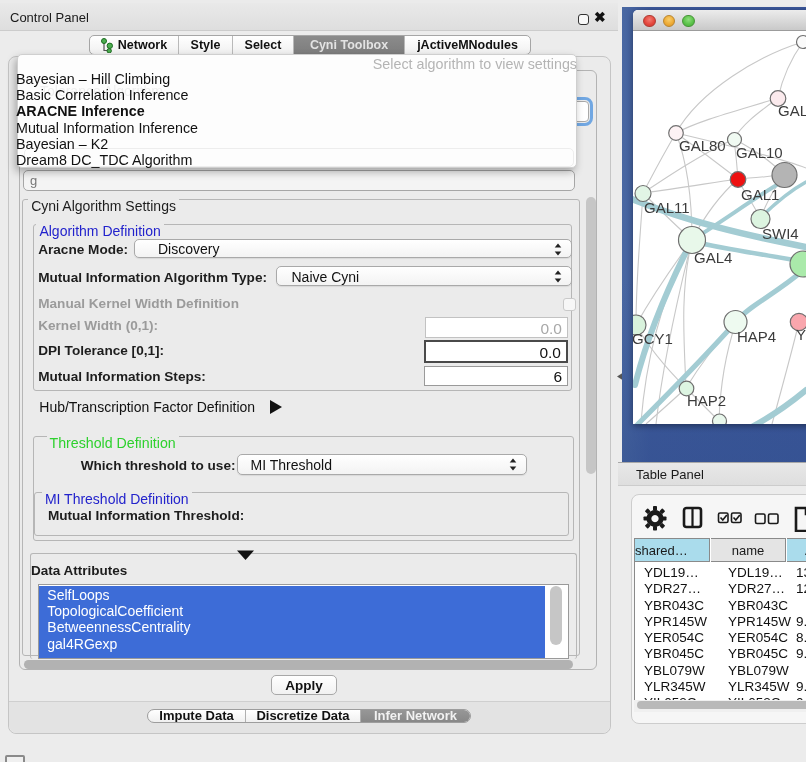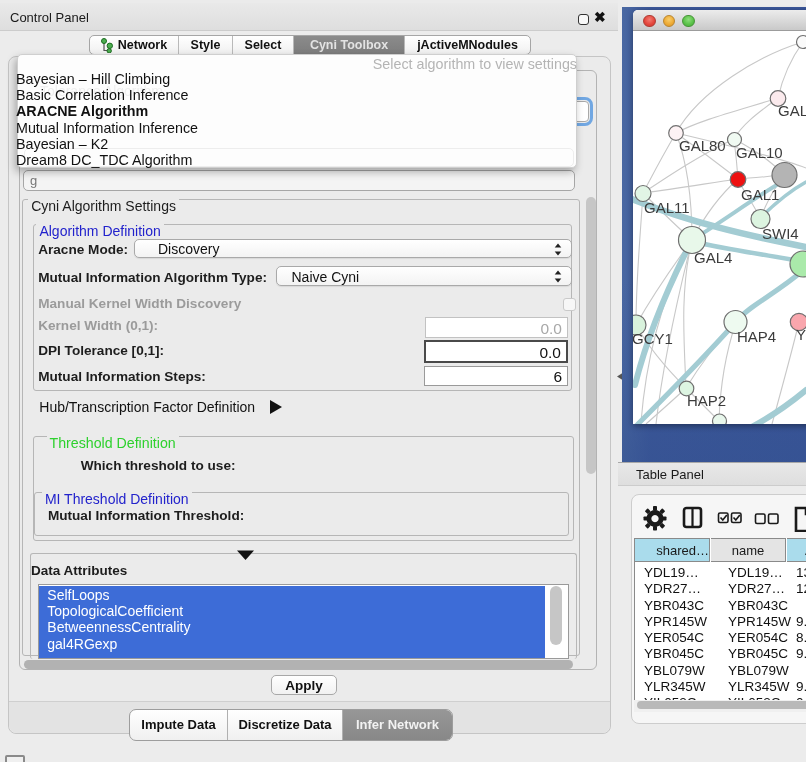--- a/index.html
+++ b/index.html
@@ -73,21 +73,21 @@
 
 <div class="lbl" style="left:38.2px;top:271px;">Mutual Information Algorithm Type:</div>
 <div class="combo" style="left:276px;top:266px;width:296px;">
   <span class="ctext" style="left:14.5px;">Naive Cyni</span>
   <svg width="8" height="13">
     <path d="M4 0.5 L7.3 4.6 L0.7 4.6 Z" fill="#222"></path>
         <path d="M0.7 8.4 L7.3 8.4 L4 12.5 Z" fill="#222"></path>
   </svg>
 </div>
 
-<div class="lbl dis" style="left:38.2px;top:296.9px;">Manual Kernel Width Discovery</div>
+<div class="lbl dis" style="left:38.2px;top:296.9px;">Manual Kernel Width Definition</div>
 <div class="abs" style="left:563px;top:298px;width:13px;height:13px;border:1px solid #c9c9c9;border-radius:3px;background:#f7f7f7;"></div>
 
 <div class="lbl dis" style="left:38.2px;top:319.4px;">Kernel Width (0,1):</div>
 <div class="field" style="left:425px;top:317px;width:143px;height:20.8px;border-color:#c2c2c2;">
       <span style="color:#a8a8a8;top:3.2px;">0.0</span>
     </div>
 
 <div class="lbl" style="left:38.2px;top:344.4px;">DPI Tolerance [0,1]:</div>
 <div class="field" style="left:423.5px;top:340px;width:144.5px;height:23px;border:2px solid #4a4a4a;">
       <span style="top:2.5px;">0.0</span>
@@ -100,20 +100,27 @@
 
 <div class="abs" style="left:39.3px;top:399.6px;font-size:14px;color:#111;line-height:1;white-space:nowrap;">Hub/Transcription Factor Definition</div>
 <svg class="abs" style="left:268px;top:400px;" width="15" height="14">
       <path d="M2 0 L14 7 L2 14 Z" fill="#111"></path>
     </svg>
 
 <div class="grp" style="left:33px;top:435.5px;width:540.5px;height:105px;"></div>
 <div class="gtitle" style="left:46.5px;top:428.5px;color:#2ed12e;font-size:14.2px;">Threshold Definition</div>
 
 <div class="lbl" style="left:80.7px;top:459.1px;">Which threshold to use:</div>
+<div class="combo" style="left:236.5px;top:454px;width:290.5px;height:20.5px;">
+  <span class="ctext" style="left:13px;top:3px;">MI Threshold</span>
+  <svg width="8" height="13">
+    <path d="M4 0.5 L7.3 4.6 L0.7 4.6 Z" fill="#222"></path>
+        <path d="M0.7 8.4 L7.3 8.4 L4 12.5 Z" fill="#222"></path>
+  </svg>
+</div>
 
 <div class="grp" style="left:33.7px;top:491.7px;width:535.8px;height:44.8px;"></div>
 <div class="gtitle" style="left:41.9px;top:485.1px;color:#2222cc;">MI Threshold Definition</div>
 
 <div class="lbl" style="left:47.9px;top:508.5px;">Mutual Information Threshold:</div>
 
 <div class="grp" style="left:30px;top:552.5px;width:547px;height:106px;border-bottom:none;"></div>
 <svg class="abs" style="left:237px;top:549.5px;" width="17" height="10">
       <path d="M0 0.5 L17 0.5 L8.5 10 Z" fill="#111"></path>
     </svg>
@@ -127,40 +134,40 @@
 
 <div class="abs" style="left:24px;top:660px;width:549px;height:8.7px;background:#b2b2b2;border-radius:4.5px;"></div>
 
 <div class="abs" style="left:586px;top:197px;width:10px;height:277px;background:#c6c6c6;border-radius:5px;"></div>
 
 <div class="abs" style="left:271px;top:674.8px;width:66px;height:20.5px;background:linear-gradient(#ffffff,#f1f1f1);border:1px solid #a8a8a8;border-radius:5px;text-align:center;">
   <span style="font-size:13.5px;font-weight:bold;color:#111;line-height:19px;">Apply</span>
 </div>
 
 <div class="abs" style="left:9px;top:701px;width:601px;height:32px;background:#e3e3e3;border-top:1px solid #cfcfcf;border-radius:0 0 8px 8px;"></div>
-<div id="bottabs" class="abs" style="left:129px;top:708.7px;height:32px;display:flex;border:1px solid #9d9d9d;border-radius:7px;overflow:hidden;background:linear-gradient(#ffffff,#f0f0f0);">
+<div id="bottabs" class="abs" style="left:147px;top:708.7px;height:14px;display:flex;border:1px solid #9d9d9d;border-radius:7px;overflow:hidden;background:linear-gradient(#ffffff,#f0f0f0);">
   <div class="seg" style="width:98px;font-size:13px;border-right:1px solid #b0b0b0;">Impute Data</div>
   <div class="seg" style="width:115px;font-size:13px;border-right:1px solid #b0b0b0;">Discretize Data</div>
   <div class="seg" style="width:109px;font-size:13px;color:#f2f2f2;background:linear-gradient(#979797,#888888);border-right:none;">Infer Network</div>
 </div>
 
 <div class="abs" style="left:5px;top:755px;width:20px;height:18px;border:2px solid #8a8a8a;border-radius:2px;background:#f0f0f0;"></div>
 
 <svg class="abs" style="left:617px;top:372.5px;" width="6" height="7">
       <path d="M5.5 0 L5.5 7 L0 3.5 Z" fill="#555"></path>
     </svg>
 
 <div class="abs" style="left:17px;top:54px;width:560px;height:114px;background:#fdfdfd;border:1px solid #cfcfcf;border-radius:5px;box-shadow:-2px 4px 9px rgba(0,0,0,0.3);"></div>
 <div class="abs" style="left:17px;top:57px;width:560px;text-align:right;font-size:14.3px;color:#b4b4b4;line-height:1;">Select algorithm to view settings</div>
 <div class="abs" style="left:40px;top:84px;font-size:14px;color:rgba(140,140,140,0.13);line-height:1;">Tolerance Algorithm</div>
 <div class="abs" style="left:24px;top:148px;width:550px;height:19px;border:1px solid rgba(150,150,150,0.15);border-radius:5px;"></div>
 <div class="abs" style="left:16px;top:71px;font-size:14.3px;color:#111;line-height:16.2px;">
   Bayesian – Hill Climbing<br>
   Basic Correlation Inference<br>
-  <b>ARACNE Algorithm</b><br>
+  <b>ARACNE Inference</b><br>
   Mutual Information Inference<br>
   Bayesian – K2<br>
   Dream8 DC_TDC Algorithm
 </div>
 
 <div class="abs" style="left:621.5px;top:7px;width:184.5px;height:455px;background:linear-gradient(90deg,#4a68a2 0px,#3c589b 28px,#3a569a 100%);"></div>
 <div class="abs" style="left:621.5px;top:7px;width:184.5px;height:455px;background:linear-gradient(#45629e00 60%, #33508e88 100%);"></div>
 
 <div class="abs" style="left:633px;top:10px;width:180px;height:414px;background:#fff;border-radius:5px 0 0 0;box-shadow:0 2px 6px rgba(0,0,0,0.4);overflow:hidden;">
   <div style="position:absolute;left:0;top:0;width:100%;height:21px;background:linear-gradient(#ececec,#c9c9c9);border-bottom:1px solid #9c9c9c;"></div>
@@ -265,21 +272,21 @@
     <rect x="91.5" y="9" width="9.5" height="9.5" rx="1.5"></rect>
     <path d="M80.5 13.5 l2.3 2.5 l4 -5"></path>
     <path d="M93.5 13.5 l2.3 2.5 l4 -5"></path>
     <rect x="115.5" y="10" width="9.5" height="9.5" rx="1.5"></rect>
     <rect x="128.5" y="10" width="9.5" height="9.5" rx="1.5"></rect>
   </g>
   <path d="M156 4 h10 v6 h6 v17 h-16 Z" fill="none" stroke="#1a1a1a" stroke-width="2.6"></path>
 </svg>
 
 <div class="abs" style="left:634px;top:538px;width:172px;height:162px;background:#fff;border-left:1px solid #8a8a8a;overflow:hidden;">
-  <div style="position:absolute;left:0;top:0;width:75px;height:24px;background:#aadcec;border-top:1px solid #8a8a8a;border-bottom:1px solid #8a8a8a;border-right:1px solid #8a8a8a;text-align:right;font-size:13px;color:#1a1a1a;line-height:24px;">shared…</div>
+  <div style="position:absolute;left:0;top:0;width:75px;height:24px;background:#aadcec;border-top:1px solid #8a8a8a;border-bottom:1px solid #8a8a8a;border-right:1px solid #8a8a8a;text-align:left;font-size:13px;color:#1a1a1a;line-height:24px;">shared…</div>
   <div style="position:absolute;left:76px;top:0;width:75px;height:24px;background:#e4e4e4;border-top:1px solid #8a8a8a;border-bottom:1px solid #8a8a8a;border-right:1px solid #8a8a8a;text-align:center;font-size:13px;color:#1a1a1a;line-height:24px;">name</div>
   <div style="position:absolute;left:152px;top:0;width:25px;height:24px;background:#aadcec;border-top:1px solid #8a8a8a;border-bottom:1px solid #8a8a8a;font-size:13px;color:#1a1a1a;line-height:24px;padding-left:18px;">A</div>
   <div style="position:absolute;left:9px;top:27px;font-size:13.5px;color:#111;line-height:16.3px;">YDL19…<br>YDR27…<br>YBR043C<br>YPR145W<br>YER054C<br>YBR045C<br>YBL079W<br>YLR345W<br>YIL052C</div>
   <div style="position:absolute;left:93px;top:27px;font-size:13.5px;color:#111;line-height:16.3px;">YDL19…<br>YDR27…<br>YBR043C<br>YPR145W<br>YER054C<br>YBR045C<br>YBL079W<br>YLR345W<br>YIL052C</div>
   <div style="position:absolute;left:161px;top:27px;font-size:13.5px;color:#111;line-height:16.3px;">13<br>12<br>&nbsp;<br>9.<br>8.<br>9.<br>&nbsp;<br>9.<br>0.</div>
 </div>
 <div class="abs" style="left:634px;top:700px;width:172px;height:12px;background:#f0f0f0;"></div>
 <div class="abs" style="left:637px;top:700.5px;width:172px;height:8.7px;background:#b9b9b9;border-radius:4.5px;"></div>
 
 </div>

